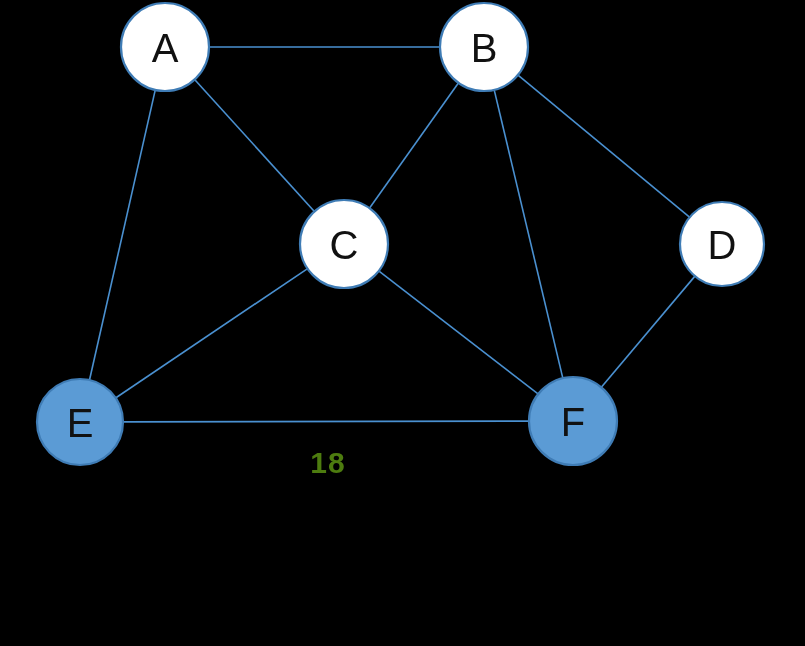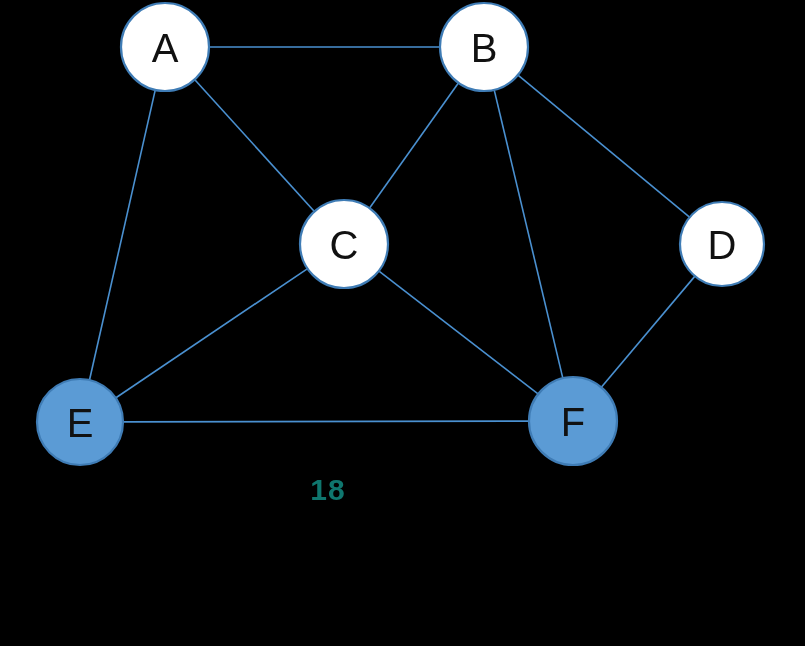--- a/index.html
+++ b/index.html
@@ -78,15 +78,15 @@
   <div id="label-layer">
       <div class="edge-label hidden-label" style="left: 324.5px; top: 47px;"></div>
       <div class="edge-label hidden-label" style="left: 254.5px; top: 145.5px;"></div>
       <div class="edge-label hidden-label" style="left: 122.5px; top: 234.5px;"></div>
       <div class="edge-label hidden-label" style="left: 414px; top: 145.5px;"></div>
       <div class="edge-label hidden-label" style="left: 528.5px; top: 234px;"></div>
       <div class="edge-label hidden-label" style="left: 603px; top: 145.5px;"></div>
       <div class="edge-label hidden-label" style="left: 212px; top: 333px;"></div>
       <div class="edge-label hidden-label" style="left: 458.5px; top: 332.5px;"></div>
       <div class="edge-label hidden-label" style="left: 647.5px; top: 332.5px;"></div>
-      <div class="edge-label" style="left: 328px; top: 490px; color: #0f766e;">18</div>
+      <div class="edge-label" style="left: 328px; top: 463px; color: #4d7c0f;">18</div>
     </div>
 </div>
 
 </body></html>

